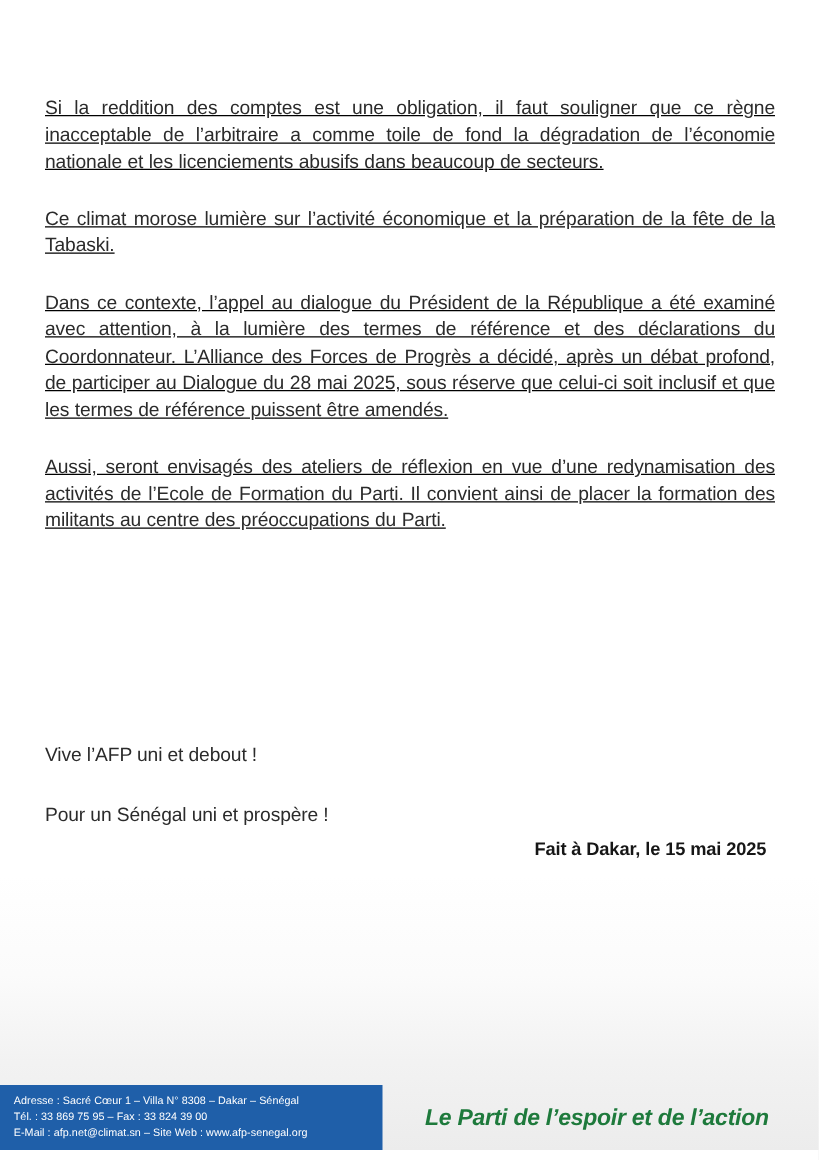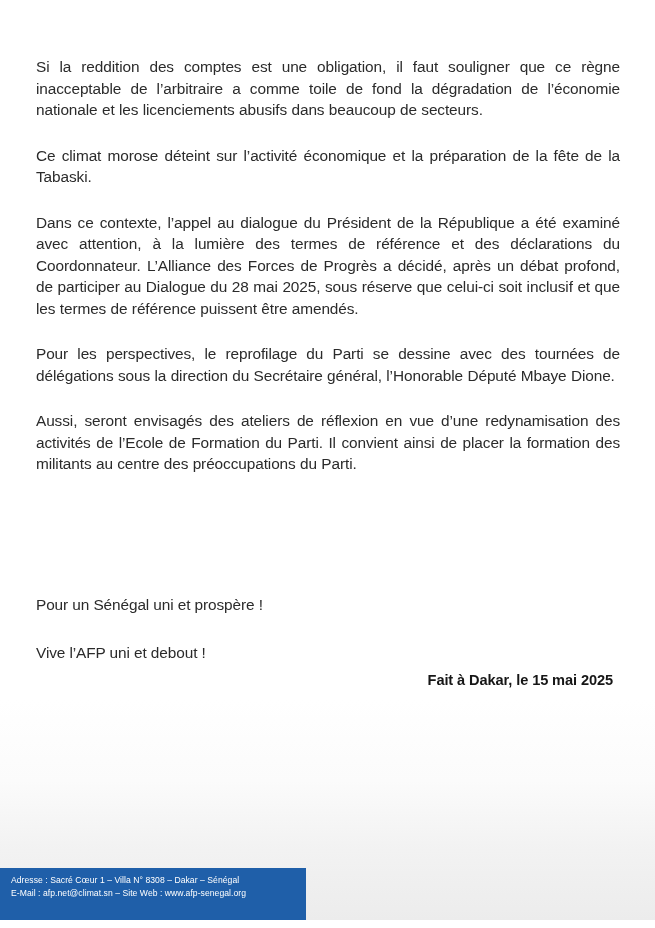--- a/index.html
+++ b/index.html
@@ -25,22 +25,23 @@
                 #ececec 920px,
                 #e9e9e9 928px);
     box-sizing: border-box;
     overflow: hidden;
   }
 
   
   .body-area {
     position: absolute;
     left: 36px;
-    top: 56px;
+    top: 76px;
     width: 584px;
+    text-decoration: underline;
   }
   .para {
     margin: 0 0 24px 0;
     font-size: 15.4px;
     line-height: 21.5px;
     color: #2b2b2b;
     text-align: justify;
     letter-spacing: -0.1px;
     word-spacing: 0.2px;
   }
@@ -139,37 +140,40 @@
     background: #ffffff;
   }
 </style>
 </head>
 <body>
 
 <div class="page">
 
   <div class="body-area">
     <p class="para">Si la reddition des comptes est une obligation, il faut souligner que ce règne inacceptable de l’arbitraire a comme toile de fond la dégradation de l’économie nationale et les licenciements abusifs dans beaucoup de secteurs.</p>
-    <p class="para">Ce climat morose déteint sur l’activité économique et la préparation de la fête de la Tabaski.</p>
+    <p class="para">Ce climat morose lumière sur l’activité économique et la préparation de la fête de la Tabaski.</p>
     <p class="para">Dans ce contexte, l’appel au dialogue du Président de la République a été examiné avec attention, à la lumière des termes de référence et des déclarations du Coordonnateur. L’Alliance des Forces de Progrès a décidé, après un débat profond, de participer au Dialogue du 28 mai 2025, sous réserve que celui-ci soit inclusif et que les termes de référence puissent être amendés.</p>
-    <p class="para">Pour les perspectives, le reprofilage du Parti se dessine avec des tournées de délégations sous la direction du Secrétaire général, l’Honorable Député Mbaye Dione.</p>
     <p class="para">Aussi, seront envisagés des ateliers de réflexion en vue d’une redynamisation des activités de l’Ecole de Formation du Parti. Il convient ainsi de placer la formation des militants au centre des préoccupations du Parti.</p>
   </div>
 
   <div class="slogans">
+    <p class="slogan">Vive l’AFP uni et debout !</p>
     <p class="slogan">Pour un Sénégal uni et prospère !</p>
-    <p class="slogan">Vive l’AFP uni et debout !</p>
   </div>
 
   <div class="signature">
     <p class="sig-line">Fait à Dakar, le 15 mai 2025</p>
   </div>
 
   <div class="footer">
     <div class="footer-contact">
       <div class="contact-line">Adresse : Sacré Cœur 1 – Villa N° 8308 – Dakar – Sénégal</div>
+      <div class="contact-line">Tél. : 33 869 75 95 – Fax : 33 824 39 00</div>
       <div class="contact-line">E-Mail : afp.net@climat.sn – Site Web : www.afp-senegal.org</div>
+    </div>
+    <div class="footer-tagline-wrap">
+      <div class="footer-tagline">Le Parti de l’espoir et de l’action</div>
     </div>
   </div>
 
   <div class="footer-strip"></div>
 
 </div>
 
 </body></html>

